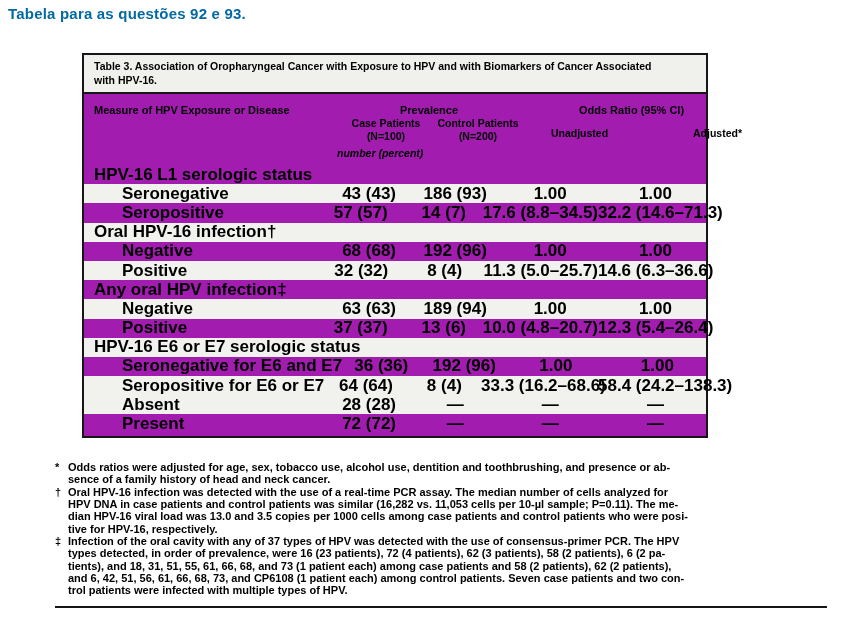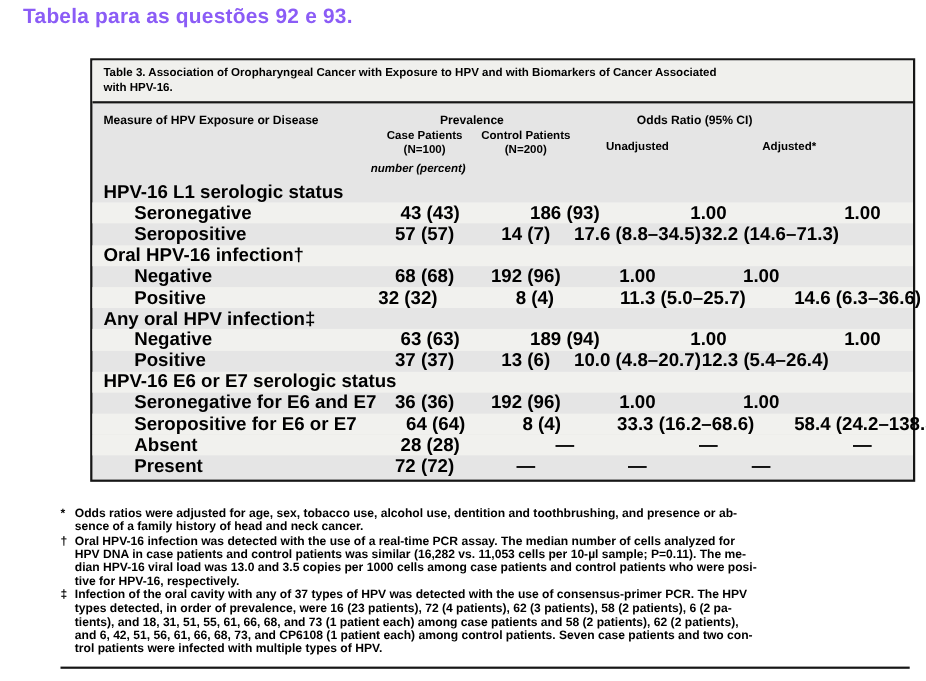--- a/index.html
+++ b/index.html
@@ -10,33 +10,32 @@
     height: 619px;
     background: #ffffff;
     font-family: "Liberation Sans", "DejaVu Sans", sans-serif;
     color: #000;
     overflow: hidden;
   }
   .caption {
     position: absolute;
     left: 8px;
     top: 5px;
-    font-size: 19px;
-    font-weight: 700;
-    color: #8b5cf6;
+    font-size: 15px;
+    font-weight: 700;
+    color: #0369a1;
     letter-spacing: 0.2px;
-    margin-left: 13px;
   }
   .tablebox {
     position: absolute;
     left: 82px;
     top: 53px;
-    width: 750px;
+    width: 626px;
     border: 2px solid #161616;
-    background: #e5e5e5;
+    background: #a21caf;
   }
   .titlepanel {
     background: #f0f0ed;
     border-bottom: 2px solid #161616;
     padding: 5px 10px 5px 10px;
     font-size: 10.5px;
     line-height: 13.5px;
     font-weight: 700;
   }
   .headerblock {
@@ -55,21 +54,21 @@
   .h-adj       { position: absolute; left: 554px; top: 33px; width: 104px; text-align: right; }
   .h-units     { position: absolute; left: 253px; top: 53px; width: 184px; text-align: left; font-style: italic; }
   .tbody { padding-bottom: 2px; }
   .t-row {
     display: flex;
     height: 19.2px;
     align-items: center;
     font-size: 17px;
     font-weight: 700;
   }
-  .t-row.shaded { background: #f1f1ee; gap: 44px; }
+  .t-row.shaded { background: #f1f1ee; }
   .cl { width: 253px; padding-left: 10px; white-space: nowrap; }
   .t-row.sub .cl { padding-left: 38px; }
   .c2 { width: 98px;  text-align: center; white-space: nowrap; }
   .c3 { width: 86px;  text-align: center; white-space: nowrap; }
   .c4 { width: 117px; text-align: center; white-space: nowrap; }
   .c5 { width: 108px; text-align: center; white-space: nowrap; }
   .footnotes {
     position: absolute;
     left: 55px;
     top: 461px;

